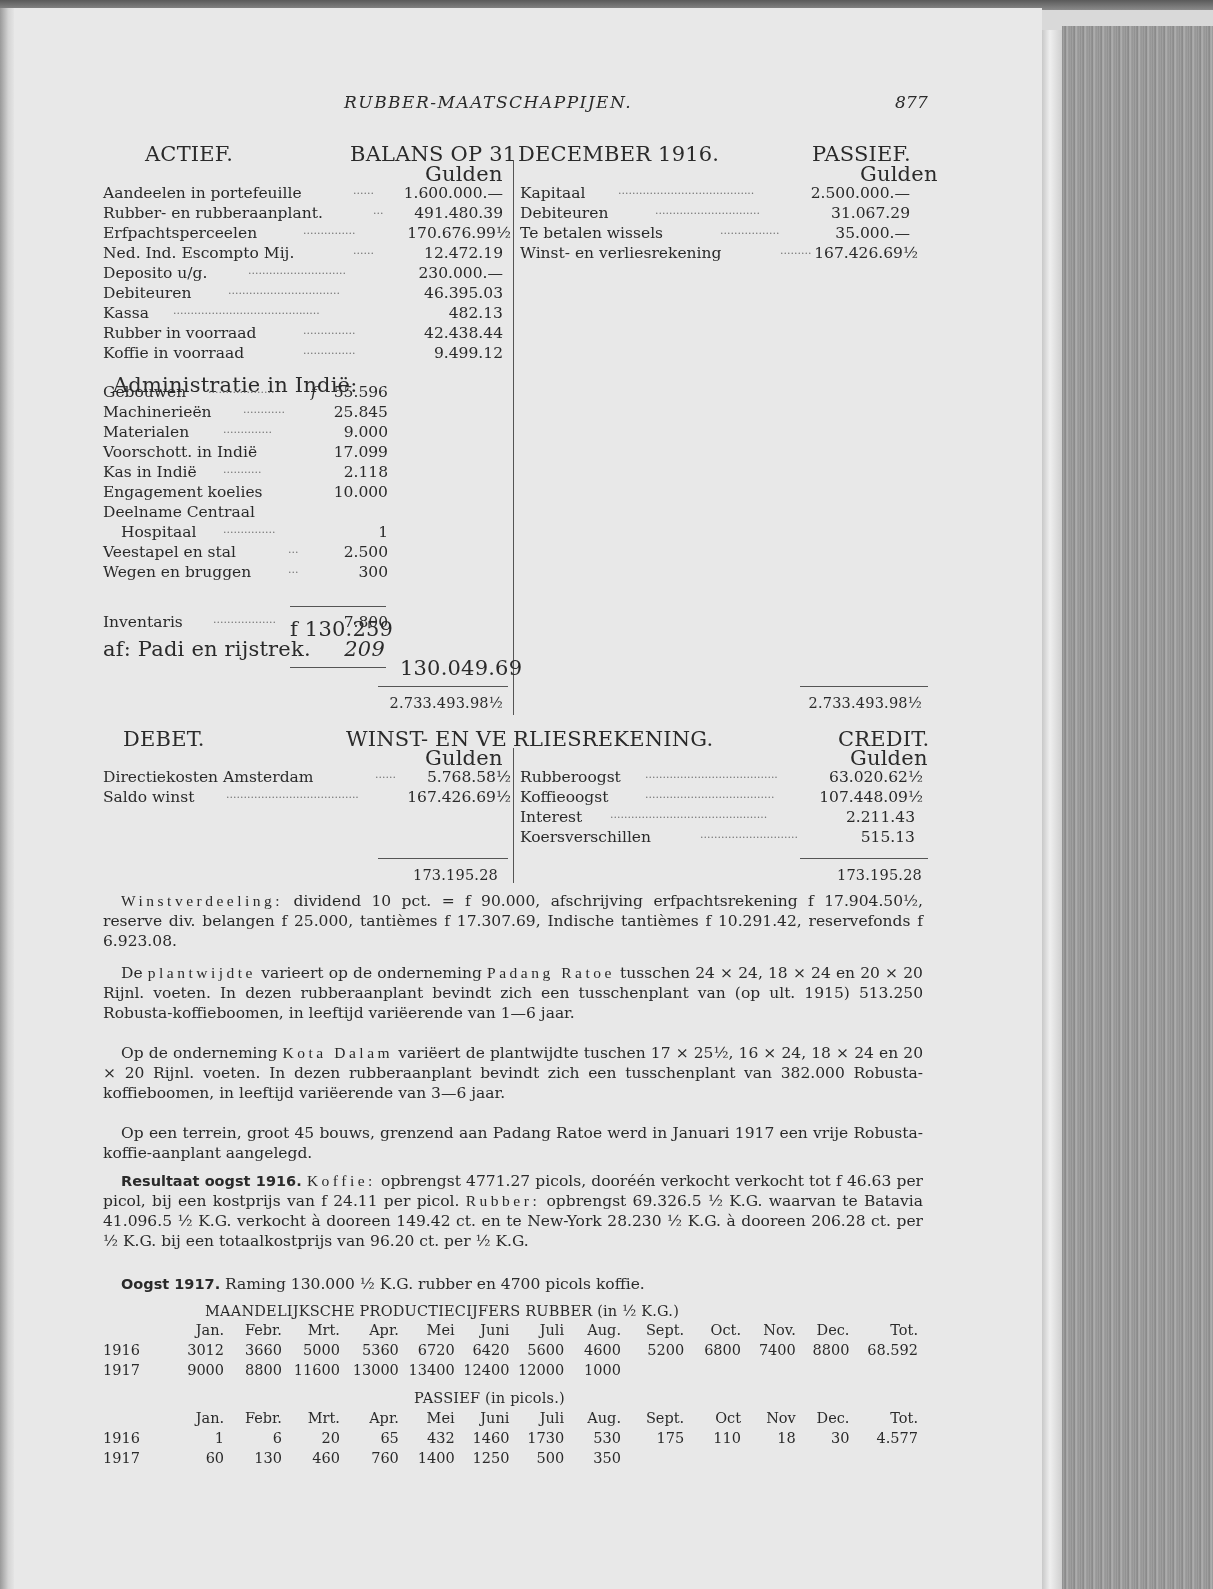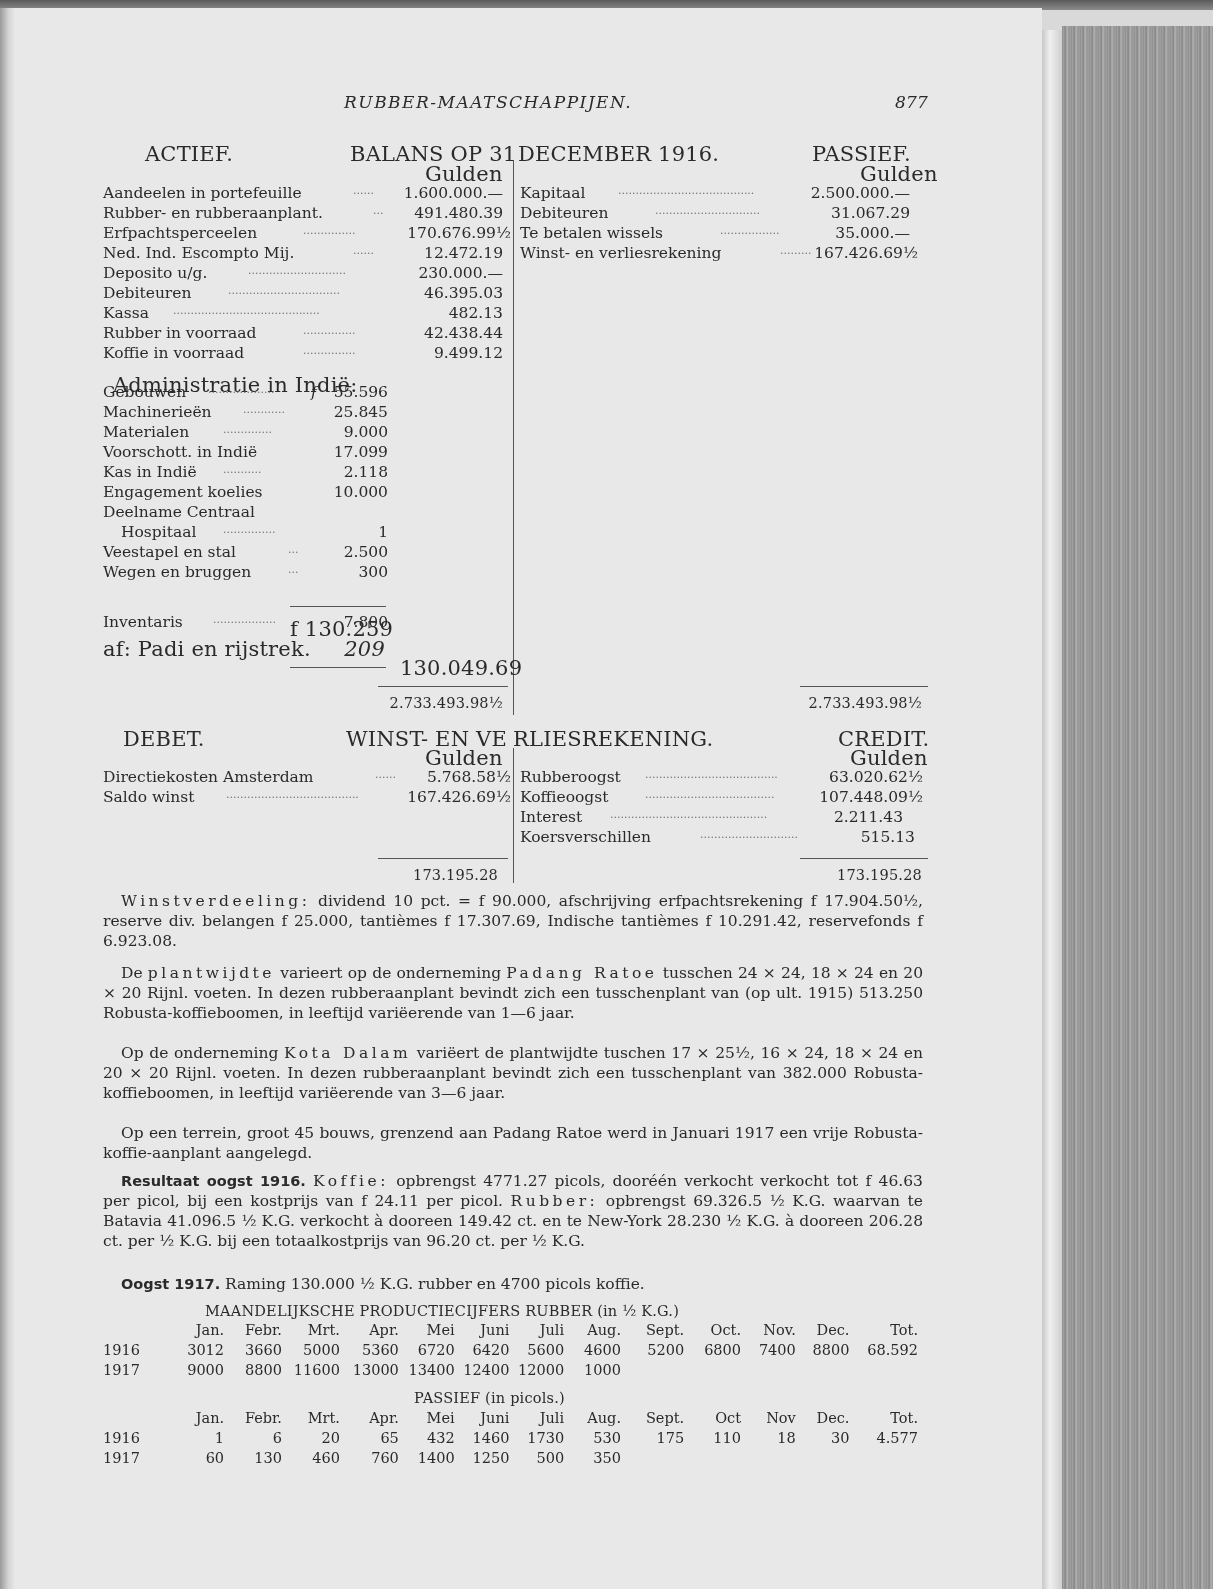--- a/index.html
+++ b/index.html
@@ -16,21 +16,21 @@
   .page-leftedge { position:absolute; left:0; top:8px; width:14px; height:1581px;
     background:linear-gradient(90deg,#9a9a9a,#d4d4d4 60%,#e4e4e4); }
   .page-rightedge { position:absolute; left:1042px; top:30px; width:20px; height:1559px;
     background:linear-gradient(90deg,#c8c8c8,#efefef 40%,#cfcfcf); }
   .book-edge { position:absolute; left:1062px; top:26px; width:151px; height:1563px;
     background:repeating-linear-gradient(90deg,#8c8c8c 0px,#a6a6a6 2px,#7d7d7d 3px,#b4b4b4 5px,#959595 7px,#a0a0a0 9px);
   }
   .t { position:absolute; white-space:nowrap; font-size:21px; line-height:19px; letter-spacing:0.2px; }
   .r { text-align:right; }
   .it { font-style:italic; }
-  .spaced { letter-spacing:3.5px; }
+  .spaced { letter-spacing:3.5px;font-family:Liberation Serif, serif; }
   .bold-sans { font-family:"DejaVu Sans","Liberation Sans",sans-serif; font-weight:bold; font-size:14.5px; }
   .vline { position:absolute; width:1px; background:#555; }
   .hline { position:absolute; height:1px; background:#555; }
   .dots { color:#777; letter-spacing:0; font-size:11px; }
   .row { position:absolute; left:103px; width:410px; height:19px; font-size:15.5px; white-space:nowrap; }
   .lbl { position:absolute; left:0; }
   .amt { position:absolute; text-align:right; }
   .para { position:absolute; left:103px; width:820px; font-size:15.5px; line-height:20px; text-align:justify; }
   table.prod { position:absolute; border-collapse:collapse; font-size:14.5px; }
   table.prod td { padding:0; text-align:right; height:20px; }
@@ -225,21 +225,21 @@
   <span class="amt" style="right:2px;">63.020.62½</span>
 </div>
 <div class="row" style="left:520px;top:788px;width:405px;">
   <span class="lbl">Koffieoogst</span>
   <span class="dots" style="position:absolute;left:125px;">.....................................</span>
   <span class="amt" style="right:2px;">107.448.09½</span>
 </div>
 <div class="row" style="left:520px;top:808px;width:405px;">
   <span class="lbl">Interest</span>
   <span class="dots" style="position:absolute;left:90px;">.............................................</span>
-  <span class="amt" style="right:22px;text-align:center;">2.211.43</span>
+  <span class="amt" style="right:10px;text-align:center;">2.211.43</span>
 </div>
 <div class="row" style="left:520px;top:828px;width:405px;">
   <span class="lbl">Koersverschillen</span>
   <span class="dots" style="position:absolute;left:180px;">............................</span>
   <span class="amt" style="right:10px;">515.13</span>
 </div>
 
 <div class="hline" style="left:378px;top:858px;width:130px;"></div>
 <div class="t r" style="left:378px;top:866px;width:120px;font-size:14.5px;">173.195.28</div>
 <div class="hline" style="left:800px;top:858px;width:128px;"></div>

